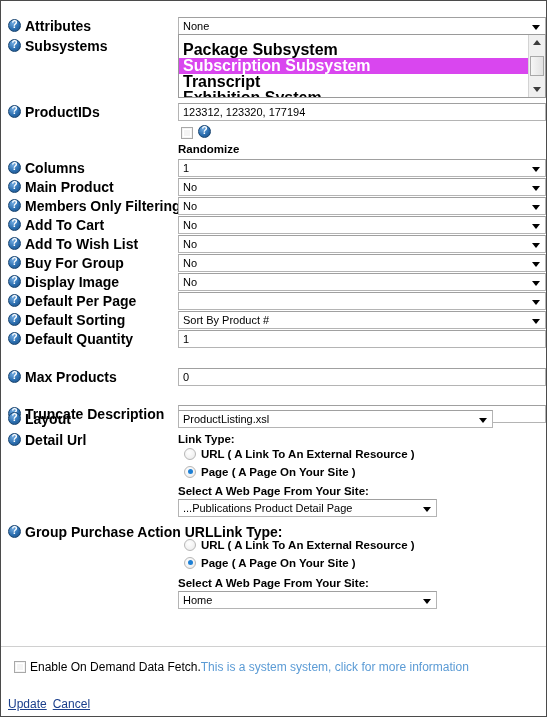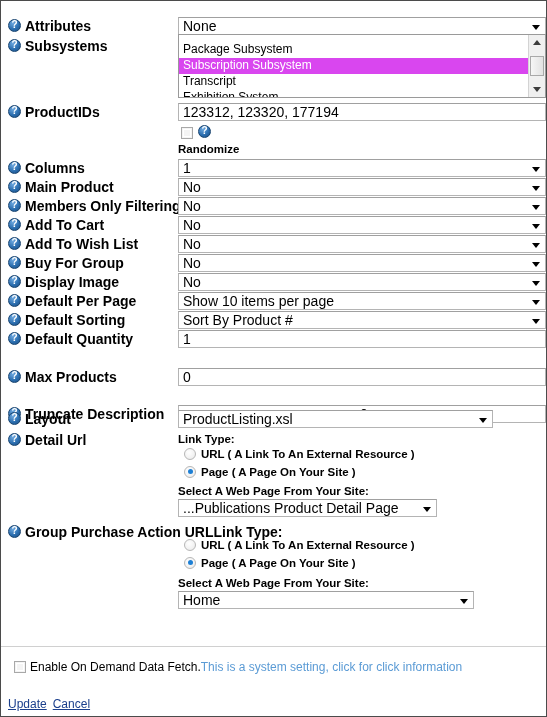--- a/index.html
+++ b/index.html
@@ -72,21 +72,21 @@
   }
 
   
   .ctl {
     position: absolute;
     box-sizing: border-box;
     background: #ffffff;
     border: 1px solid #b4b4b4;
     border-top-color: #a0a0a0;
     font-family: "Liberation Sans", sans-serif;
-    font-size: 14px;
+    font-size: 11px;
     color: #000;
   }
   .select {
     height: 18px;
     line-height: 16px;
     padding-left: 4px;
     white-space: nowrap;
     overflow: hidden;
   }
   .select .arrow {
@@ -121,25 +121,26 @@
   #subsystems-listbox .opts {
     position: absolute;
     left: 0;
     top: -9px;
     width: 349px;
   }
   .opt {
     height: 16px;
     line-height: 15px;
     padding-left: 4px;
-    font-size: 12px;
+    font-size: 16px;
     color: #000;
     white-space: nowrap;
     overflow: hidden;
     box-sizing: border-box;
+    font-weight: bold;
   }
   .opt.sel {
     background: #d946ef;
     color: #ffffff;
   }
   .lb-scroll {
     position: absolute;
     right: 0;
     top: 0;
     width: 17px;
@@ -398,21 +399,20 @@
       <span>No</span>
       <span class="arrow"></span>
     </div>
   </div>
 
   <div class="row" style="top:291px;">
     <div class="label">
       <span class="help"></span><span class="txt">Default Per Page</span>
     </div>
     <div class="ctl select" style="left:177px; top:0; width:368px;">
-      <span>Show 10 items per page</span>
       <span class="arrow"></span>
     </div>
   </div>
 
   <div class="row" style="top:310px;">
     <div class="label">
       <span class="help"></span><span class="txt">Default Sorting</span>
     </div>
     <div class="ctl select" style="left:177px; top:0; width:368px;">
       <span>Sort By Product #</span>
@@ -480,28 +480,28 @@
       <span class="help"></span><span class="txt">Group Purchase Action URLLink Type:</span>
     </div>
   </div>
   <div class="radio-line" style="left:183px; top:537px;">
     <span class="rb"></span><span>URL ( A Link To An External Resource )</span>
   </div>
   <div class="radio-line" style="left:183px; top:555px;">
     <span class="rb on"></span><span>Page ( A Page On Your Site )</span>
   </div>
   <div class="sublabel" style="left:177px; top:575px;">Select A Web Page From Your Site:</div>
-  <div class="ctl select" style="left:177px; top:590px; width:296px;">
+  <div class="ctl select" style="left:177px; top:590px; width:259px;">
     <span>Home</span>
     <span class="arrow"></span>
   </div>
 
   <div id="bottom-divider"></div>
 
   <div id="ondemand-row">
-    <span class="cb"></span><span class="plain">Enable On Demand Data Fetch.</span><span class="linkblue">This is a system setting, click for click information</span>
+    <span class="cb"></span><span class="plain">Enable On Demand Data Fetch.</span><span class="linkblue">This is a system system, click for more information</span>
   </div>
 
   <div id="action-links">
     <a>Update</a><a>Cancel</a>
   </div>
 
 </div>
 
 </body></html>

